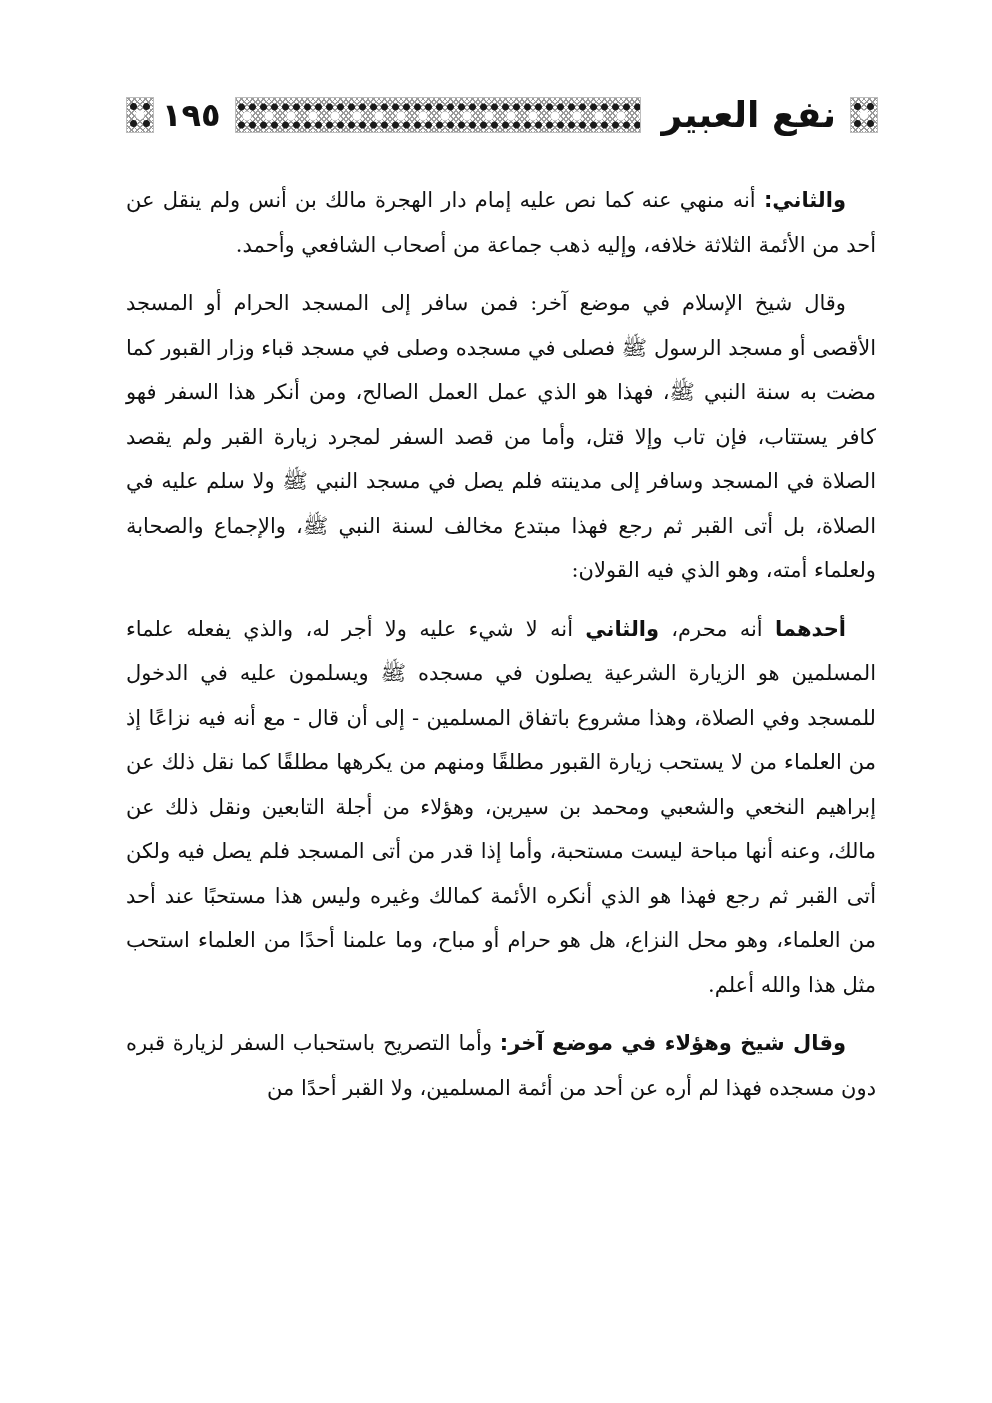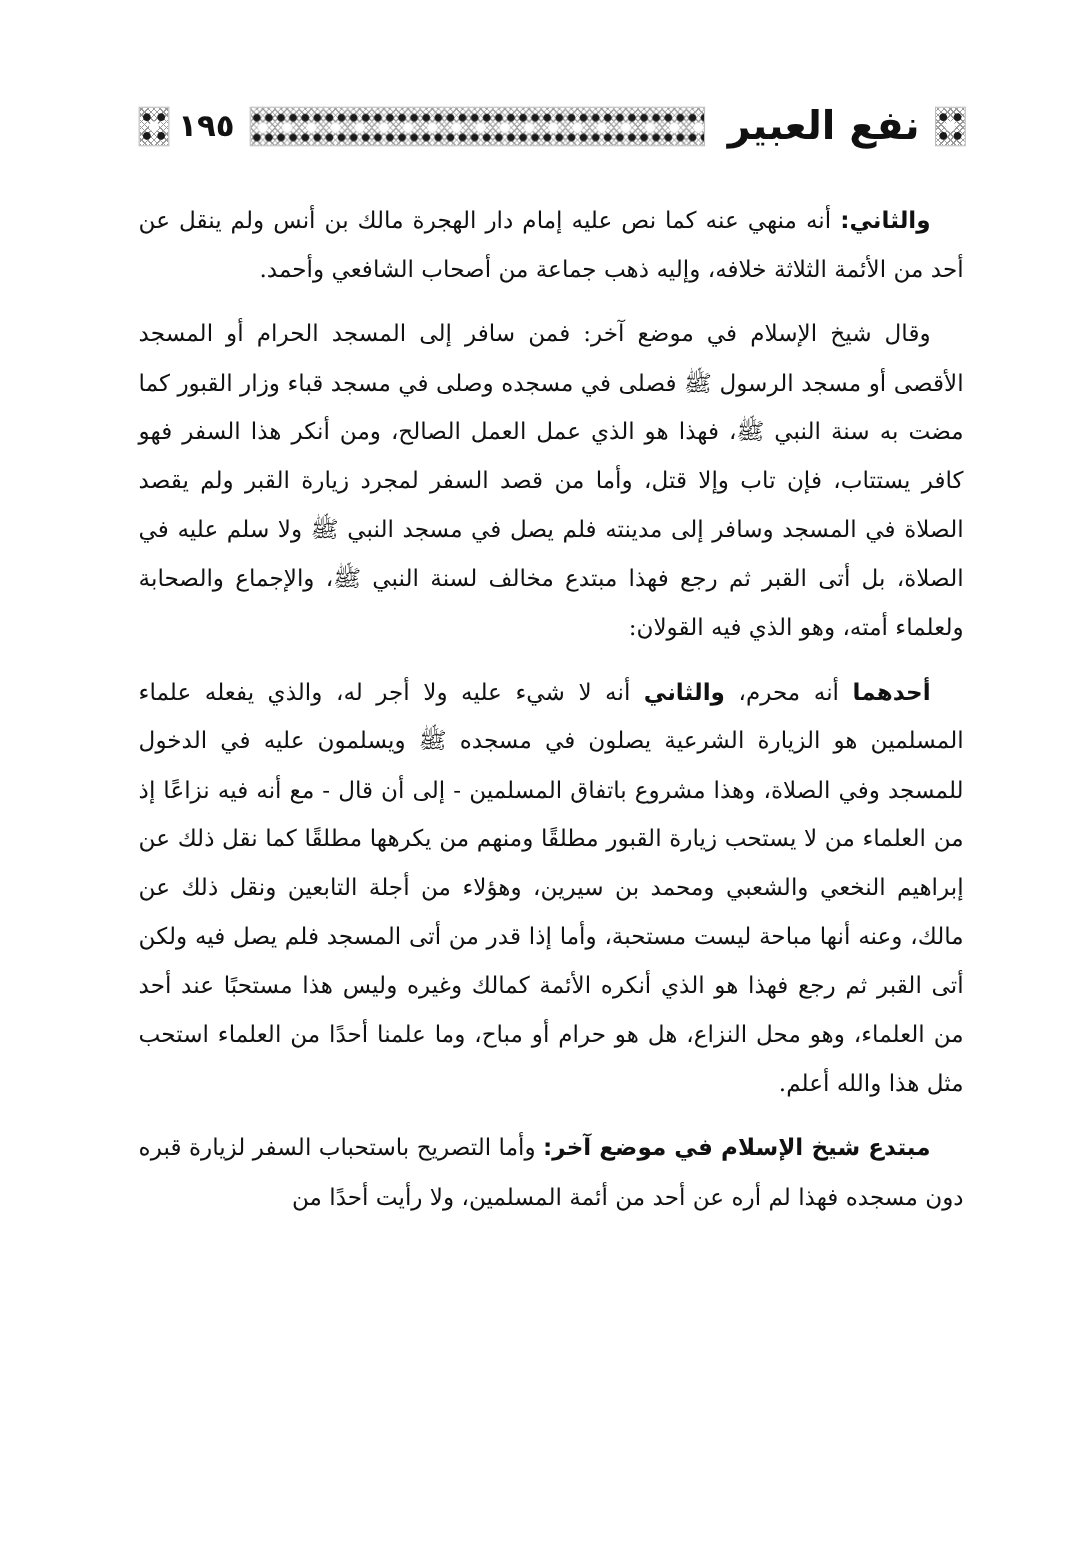--- a/index.html
+++ b/index.html
@@ -64,21 +64,21 @@
       font-weight: bold;
       font-size: 36px;
       direction: rtl;
       margin: 0 14px;
       line-height: 36px;
       white-space: nowrap;
     }
     .page-number {
       font-family: "DejaVu Sans", sans-serif;
       font-weight: bold;
-      font-size: 28px;
+      font-size: 32px;
       margin: 0 8px;
       line-height: 36px;
       white-space: nowrap;
     }
     .content {
       position: absolute;
       top: 178px;
       left: 126px;
       width: 750px;
       direction: rtl;
@@ -108,14 +108,14 @@
   <span class="orn-tile"></span>
 </div>
 
 <div class="content">
   <p class="para p1"><span class="bold">والثاني:</span><span> أنه منهي عنه كما نص عليه إمام دار الهجرة مالك بن أنس ولم ينقل عن أحد من الأئمة الثلاثة خلافه، وإليه ذهب جماعة من أصحاب الشافعي وأحمد.</span></p>
 
   <p class="para"><span>وقال شيخ الإسلام في موضع آخر: فمن سافر إلى المسجد الحرام أو المسجد الأقصى أو مسجد الرسول ﷺ فصلى في مسجده وصلى في مسجد قباء وزار القبور كما مضت به سنة النبي ﷺ، فهذا هو الذي عمل العمل الصالح، ومن أنكر هذا السفر فهو كافر يستتاب، فإن تاب وإلا قتل، وأما من قصد السفر لمجرد زيارة القبر ولم يقصد الصلاة في المسجد وسافر إلى مدينته فلم يصل في مسجد النبي ﷺ ولا سلم عليه في الصلاة، بل أتى القبر ثم رجع فهذا مبتدع مخالف لسنة النبي ﷺ، والإجماع والصحابة ولعلماء أمته، وهو الذي فيه القولان:</span></p>
 
   <p class="para"><span class="bold">أحدهما</span><span> أنه محرم، </span><span class="bold">والثاني</span><span> أنه لا شيء عليه ولا أجر له، والذي يفعله علماء المسلمين هو الزيارة الشرعية يصلون في مسجده ﷺ ويسلمون عليه في الدخول للمسجد وفي الصلاة، وهذا مشروع باتفاق المسلمين - إلى أن قال - مع أنه فيه نزاعًا إذ من العلماء من لا يستحب زيارة القبور مطلقًا ومنهم من يكرهها مطلقًا كما نقل ذلك عن إبراهيم النخعي والشعبي ومحمد بن سيرين، وهؤلاء من أجلة التابعين ونقل ذلك عن مالك، وعنه أنها مباحة ليست مستحبة، وأما إذا قدر من أتى المسجد فلم يصل فيه ولكن أتى القبر ثم رجع فهذا هو الذي أنكره الأئمة كمالك وغيره وليس هذا مستحبًا عند أحد من العلماء، وهو محل النزاع، هل هو حرام أو مباح، وما علمنا أحدًا من العلماء استحب مثل هذا والله أعلم.</span></p>
 
-  <p class="para"><span class="bold">مبتدع شيخ الإسلام في موضع آخر:</span><span> وأما التصريح باستحباب السفر لزيارة قبره دون مسجده فهذا لم أره عن أحد من أئمة المسلمين، ولا رأيت أحدًا من</span></p>
+  <p class="para"><span class="bold">وقال شيخ وهؤلاء في موضع آخر:</span><span> وأما التصريح باستحباب السفر لزيارة قبره دون مسجده فهذا لم أره عن أحد من أئمة المسلمين، ولا القبر أحدًا من</span></p>
 </div>
 
 </body></html>

